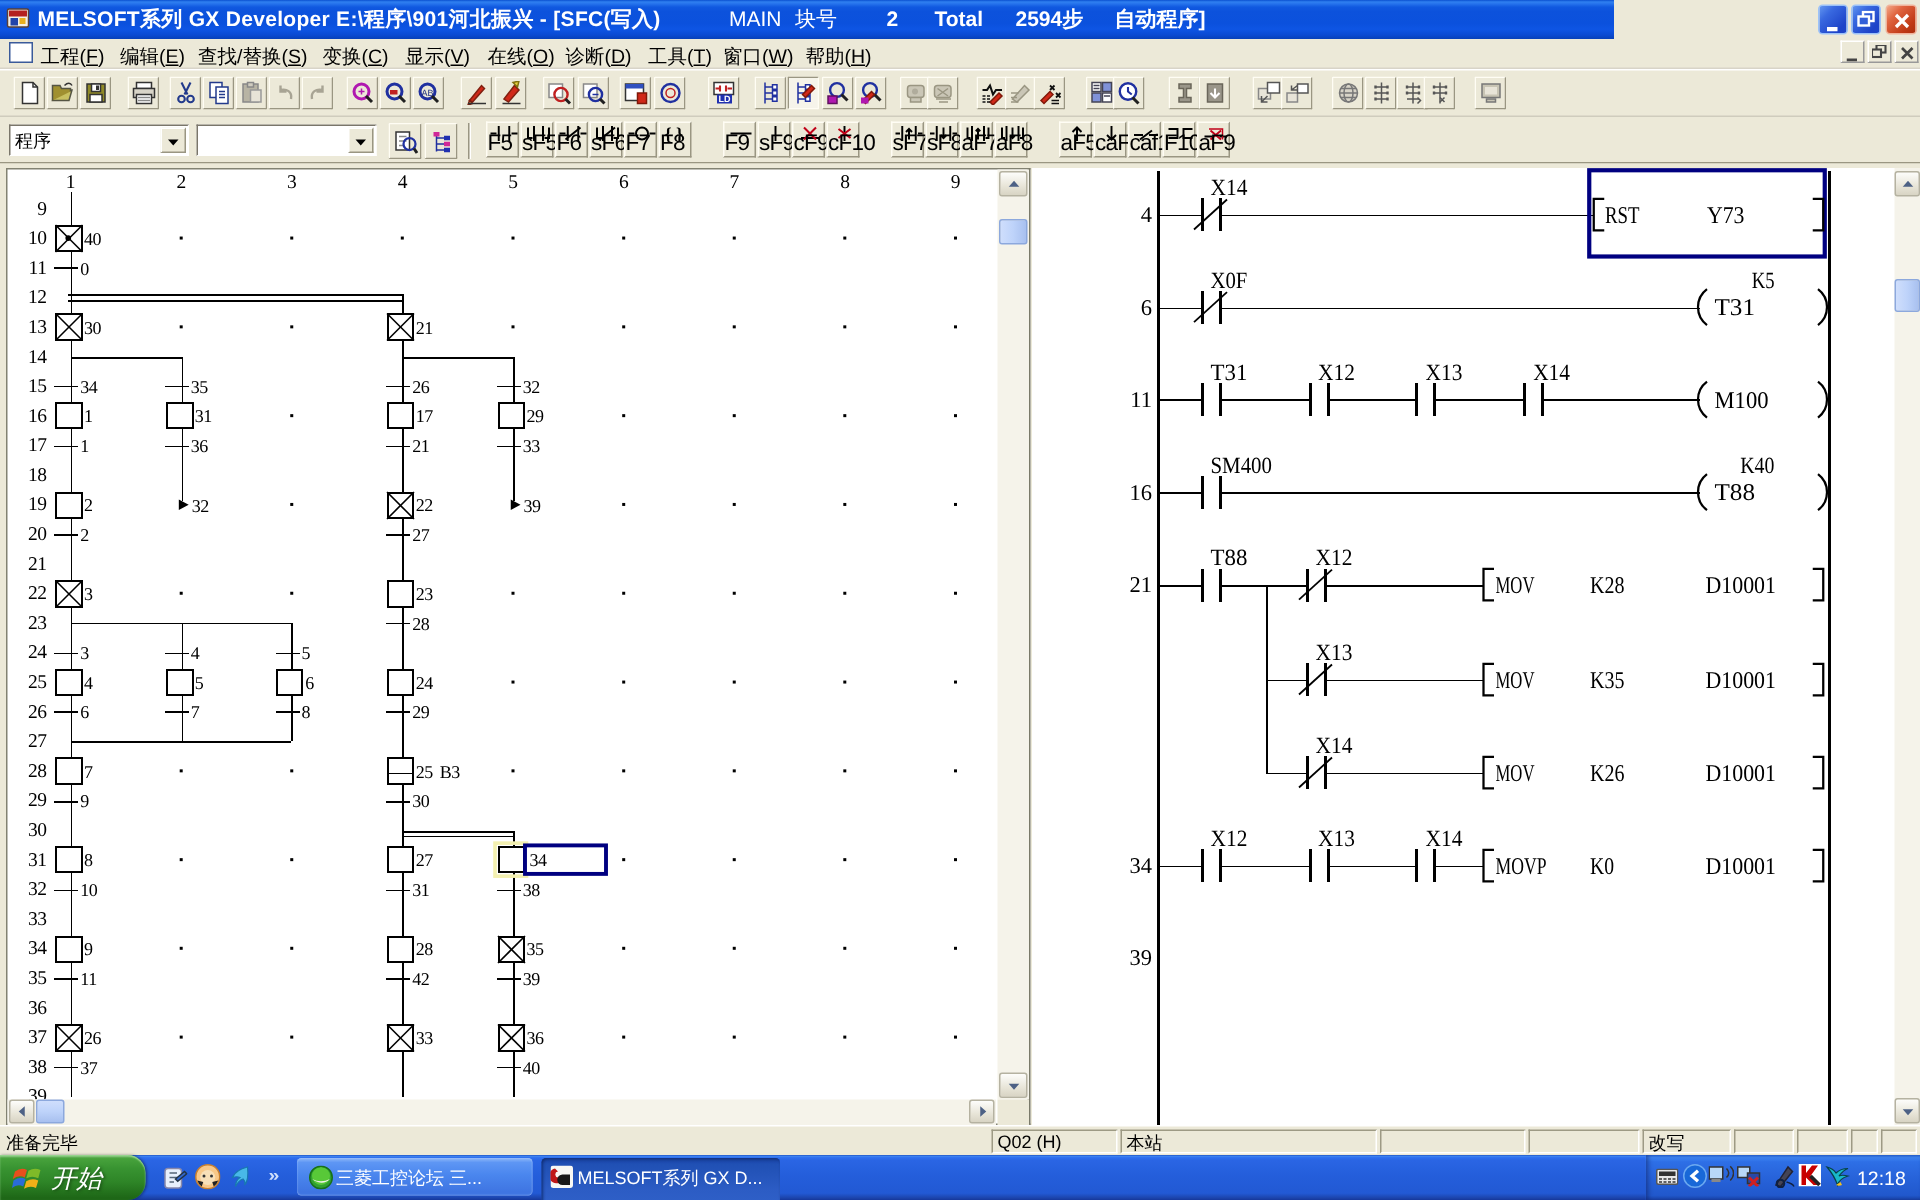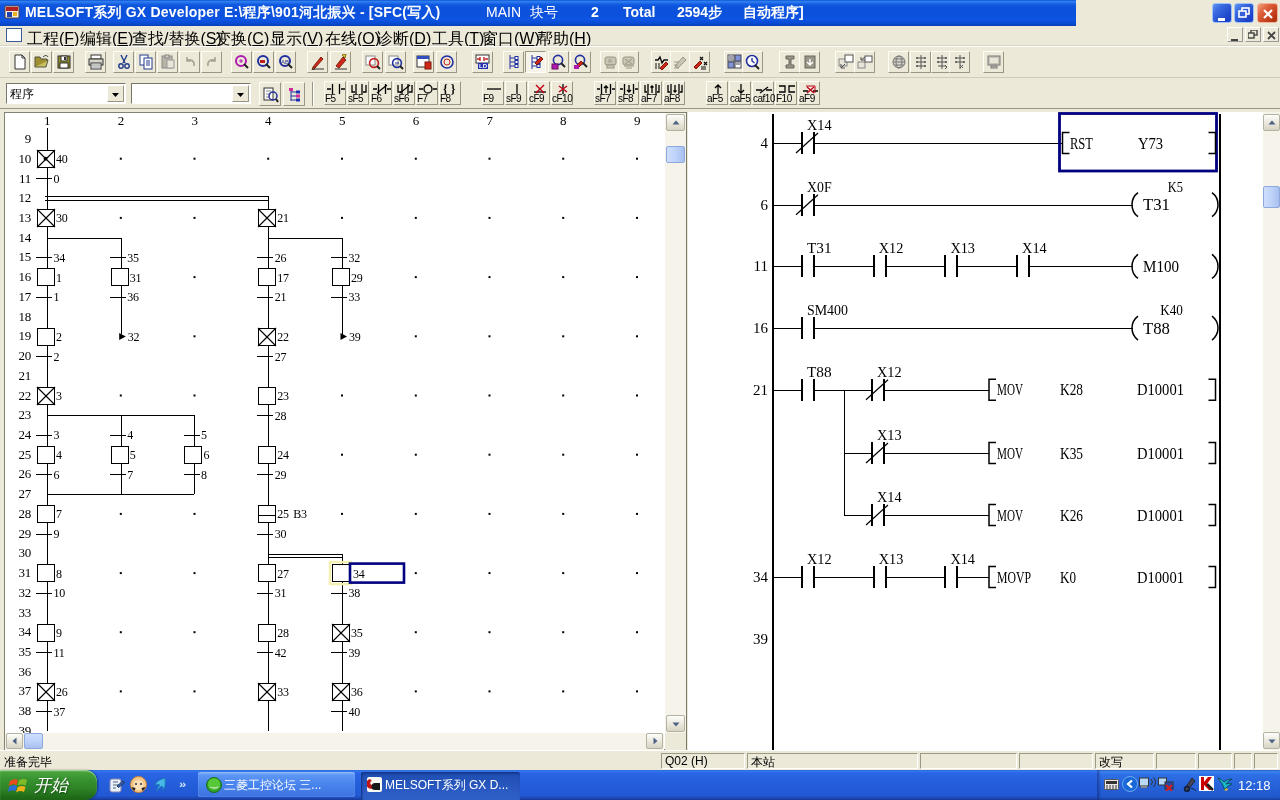--- a/index.html
+++ b/index.html
@@ -1,22 +1,22 @@
 <!DOCTYPE html>
 <html><head><meta charset="utf-8"><title>MELSOFT</title>
 <style>
 *{margin:0;padding:0;box-sizing:border-box}
 html,body{width:1280px;height:800px;overflow:hidden}
 body{font-family:"Liberation Sans",sans-serif;background:#ece9d8;position:relative}
 .abs{position:absolute}
 .tbtn{position:absolute;width:21px;height:22px;background:#ece9d8;border:1px solid;border-color:#fffdf4 #9a9682 #9a9682 #fffdf4;border-radius:1px}
 .tbtn.pressed{border-color:#9a9682 #fffdf4 #fffdf4 #9a9682;background:#f6f4ea}
 .fk{position:absolute;width:22px;height:24px;background:#ece9d8;border:1px solid;border-color:#fffdf4 #9a9682 #9a9682 #fffdf4;font-size:10px;text-align:center;color:#000}
-.fk span{position:absolute;left:0;right:16px;bottom:0px;font-size:10px;letter-spacing:-0.5px}
-.menu-item{position:absolute;top:3px;font-size:16px;color:#000;white-space:pre}
+.fk span{position:absolute;left:0;right:16px;bottom:0px;font-size:15px;letter-spacing:-0.5px}
+.menu-item{position:absolute;top:3px;font-size:13px;color:#000;white-space:pre}
 .cell{position:absolute;top:2px;height:16px;border:1px solid;border-color:#9d9a84 #fff #fff #9d9a84;font-size:12px;color:#000;padding-left:3px;overflow:hidden}
 .sb-btn{position:absolute;background:linear-gradient(180deg,#fdfdfb,#e8e5d8 60%,#d8d4c4);border:1px solid #b5b2a1;border-radius:2px}
 .sb-btn svg{position:absolute;left:50%;top:50%;transform:translate(-50%,-50%)}
 .sb-track-v{position:absolute;background:#f5f3ea}
 .sb-thumb{position:absolute;background:linear-gradient(90deg,#cfdefc,#bed3fa 50%,#a8c0ef);border:1px solid #8ca8dd;border-radius:2px}
 .sb-thumb.h{background:linear-gradient(180deg,#cfdefc,#bed3fa 50%,#a8c0ef)}
 </style></head>
 <body>
 
 <div class="abs" style="left:0;top:0;width:1076px;height:26px;background:linear-gradient(180deg,#0a50d0 0%,#2f80f0 5%,#2572ec 10%,#1059e0 18%,#0c52dc 30%,#0b51dd 60%,#0e55e4 75%,#0a4ad2 90%,#0740b8 100%)">

